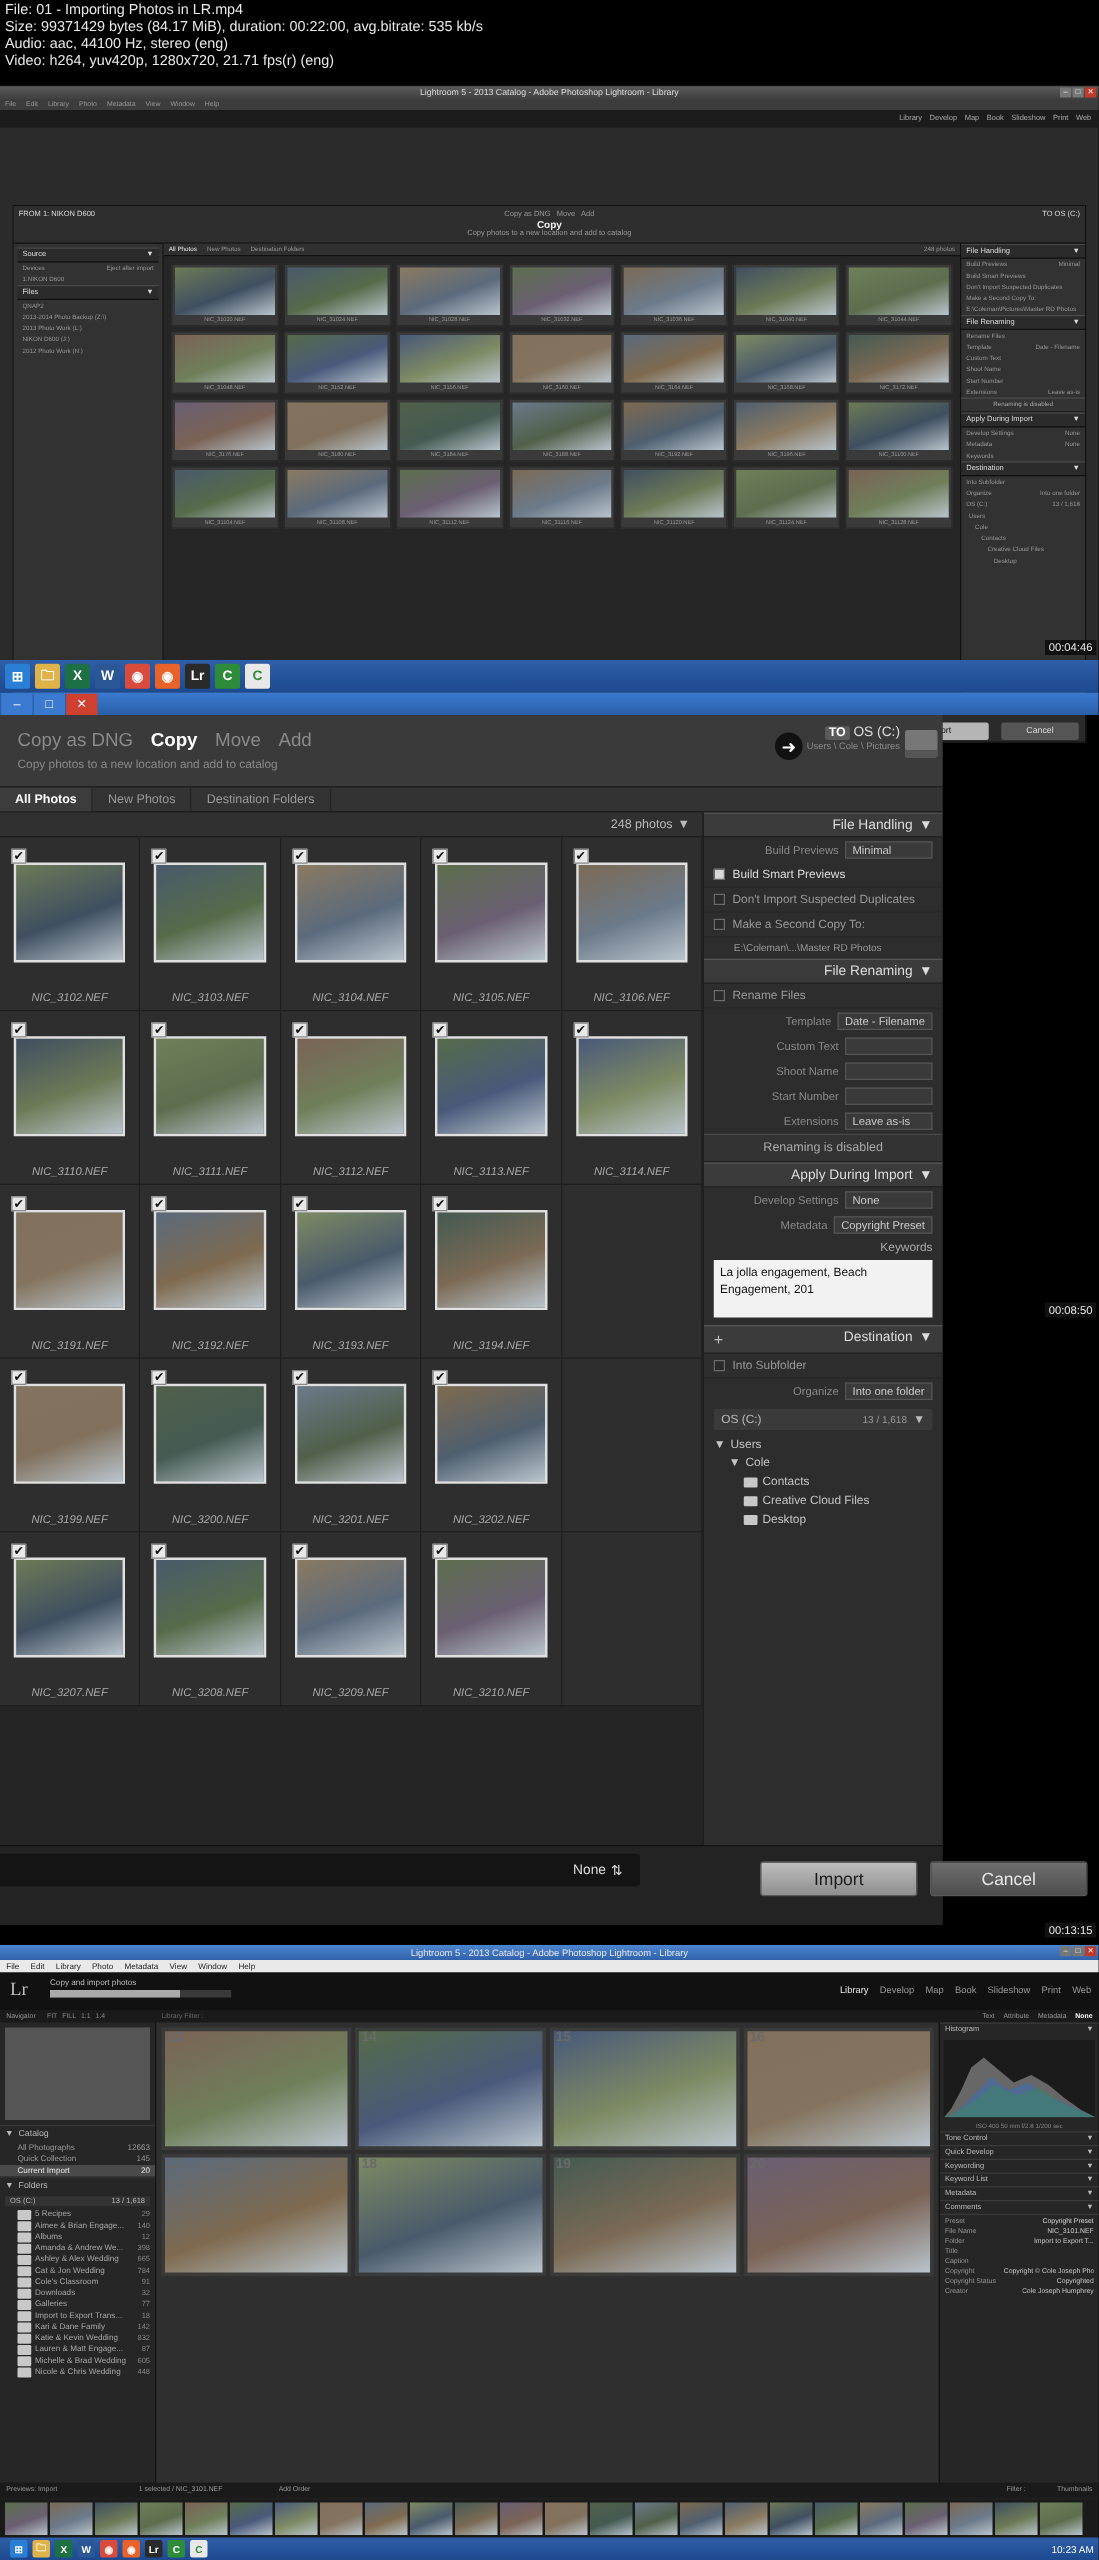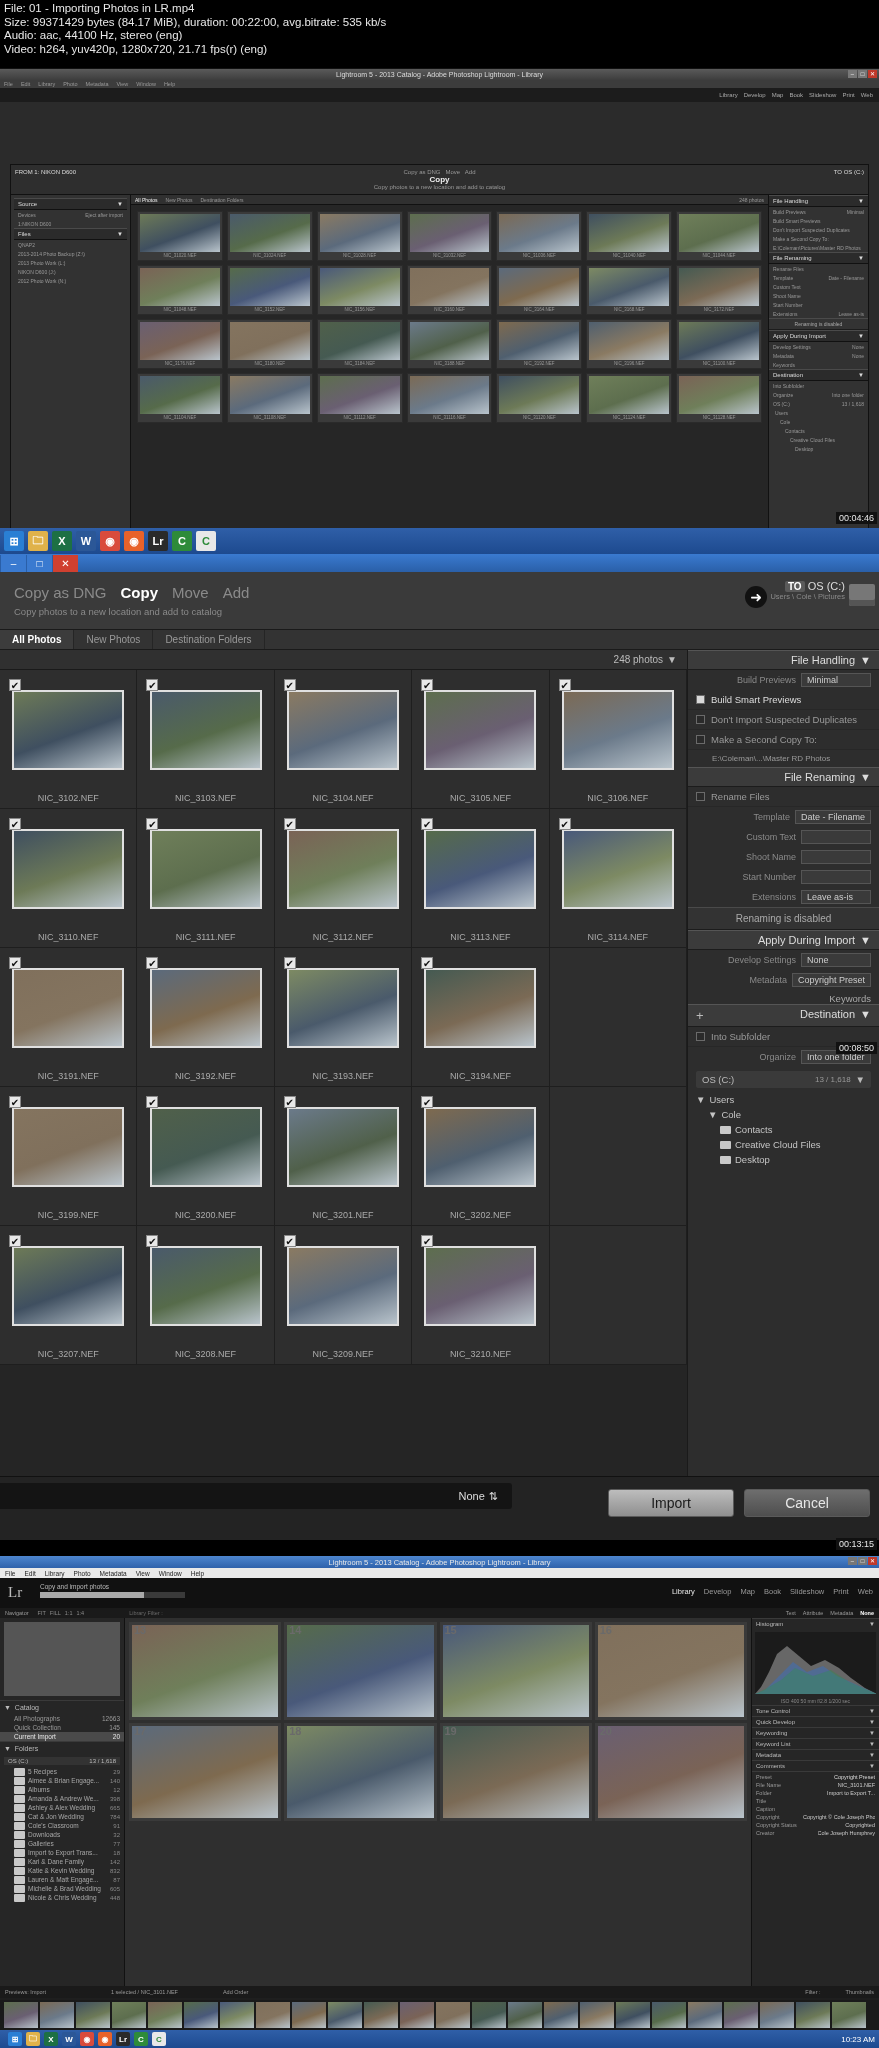--- a/index.html
+++ b/index.html
@@ -57,21 +57,21 @@
   
   #bigtitle { left:0; top:554px; width:879px; height:18px;
               background:linear-gradient(#3a7ad0,#2a5fa8); display:flex; align-items:center; }
   #bigtitle .t { flex:1; text-align:center; font-size:10px; color:#fff; }
   #bigtitle .btns { display:flex; }
   #bigtitle .btns span { width:26px; height:17px; line-height:17px; text-align:center; font-size:10px; color:#fff;
                          background:#3a7ad0; border-left:1px solid #2a5fa8; }
   #bigtitle .btns span.close { background:#d04030; }
 
   
-  #dlg { left:0; top:572px; width:879px; height:968px; background:#2c2c2c; }
+  #dlg { left:0; top:572px; width:754px; height:968px; background:#2c2c2c; }
   #dlg .dtop { height:58px; background:#3a3a3a; border-bottom:1px solid #1a1a1a; position:relative; }
   .modes { position:absolute; left:14px; top:12px; display:flex; gap:14px; align-items:baseline; }
   .modes span { font-size:15px; color:#8a8a8a; }
   .modes span.on { color:#fff; font-weight:bold; }
   .modesub { position:absolute; left:14px; top:34px; font-size:9.5px; color:#8a8a8a; }
   .arrowbtn { position:absolute; right:112px; top:14px; width:22px; height:22px; border-radius:50%;
               background:#111; color:#fff; font-size:14px; text-align:center; line-height:22px; }
   .dest-chip { position:absolute; right:34px; top:8px; text-align:right; }
   .dest-chip .dc1 { font-size:11px; color:#ddd; }
   .dest-chip .dc1 b { background:#5a5a5a; color:#fff; padding:0 3px; border-radius:2px; font-size:10px; }
@@ -87,21 +87,21 @@
   .dmain { display:flex; height:826px; }
   .gridwrap { flex:1; background:#252525; position:relative; overflow:hidden; }
   .gridbar { height:20px; background:#303030; border-bottom:1px solid #1a1a1a; display:flex;
              align-items:center; justify-content:flex-end; padding-right:10px; font-size:10px; color:#bbb; gap:4px; }
   .pgrid { display:grid; grid-template-columns:repeat(5,1fr); }
   .pcell { border-right:1px solid #1e1e1e; border-bottom:1px solid #1e1e1e; background:#2e2e2e;
            padding:6px 6px 0 6px; position:relative; height:139px; }
   .pcell .chk { position:absolute; left:9px; top:9px; width:12px; height:12px; background:#e8e8e8;
                 color:#111; font-size:10px; line-height:12px; text-align:center; border:1px solid #888; }
   .pcell .ph { margin:14px auto 0; width:90%; height:80px; border:2px solid #e0e0e0; }
-  .pcell .cap { position:absolute; bottom:5px; left:0; right:0; text-align:center; font-size:9px; color:#aaa; }
+  .pcell .cap { position:absolute; bottom:5px; left:0; right:0; text-align:center; font-size:9px; color:#aaa;font-style:italic; }
 
   .rightpanel { width:192px; background:#2d2d2d; border-left:1px solid #1a1a1a; overflow:hidden; position:relative; }
   .sechdr { background:#3b3b3b; border-top:1px solid #555; border-bottom:1px solid #1c1c1c;
             padding:3px 8px; font-size:11px; color:#ddd; text-align:right; }
   .sechdr .tri { float:right; margin-left:5px; }
   .opt { display:flex; align-items:center; gap:6px; padding:4px 8px; font-size:9.5px; color:#9a9a9a;
          border-bottom:1px solid #272727; }
   .box { width:9px; height:9px; border:1px solid #6a6a6a; background:#2a2a2a; flex:0 0 auto; }
   .box.on { background:#d8d8d8; }
   .fieldrow { display:flex; align-items:center; justify-content:flex-end; gap:5px; padding:3px 8px;
@@ -725,20 +725,21 @@
       </div>
       <div class="fieldrow">
         <span>Develop Settings</span>
         <span class="val">None</span>
       </div>
       <div class="fieldrow">
         <span>Metadata</span>
         <span class="val">Copyright Preset</span>
       </div>
       <div class="kwlabel">Keywords</div>
+      <div class="kwbox">La jolla engagement, Beach Engagement, 201</div>
 
       <div class="sechdr" style="text-align:left;">
         <span class="tri">▼</span>
         <span style="float:right;">Destination</span>
         <span style="color:#bbb;font-size:13px;">+</span>
       </div>
       <div class="opt">
         <span class="box"></span>
         <span>Into Subfolder</span>
       </div>

